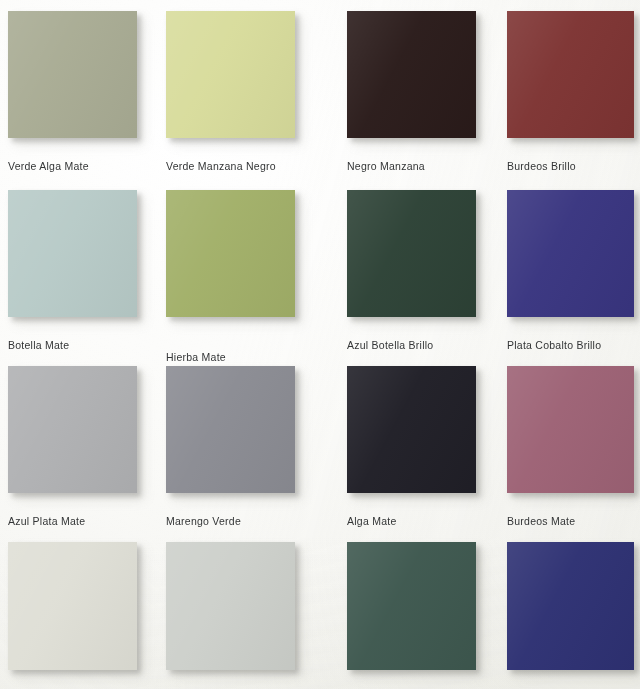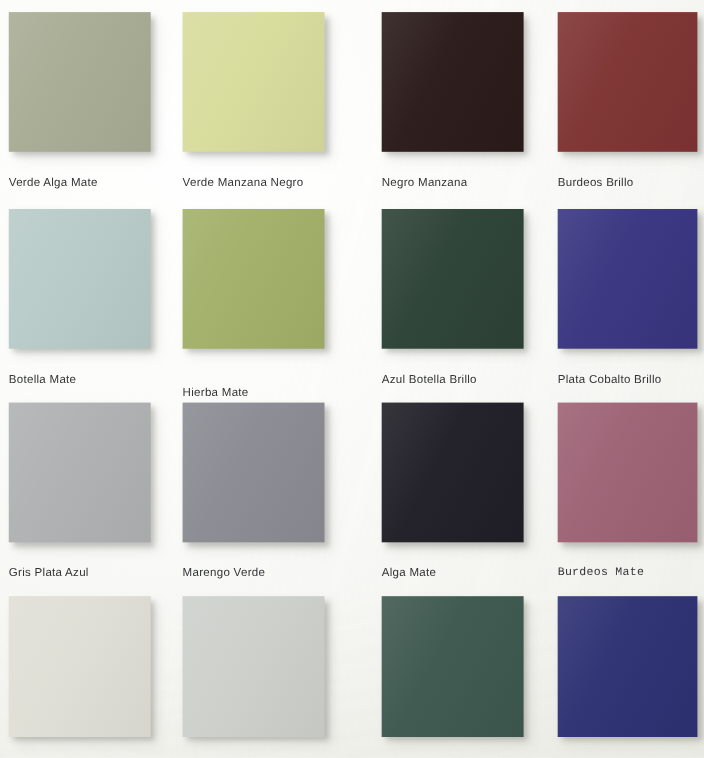--- a/index.html
+++ b/index.html
@@ -108,39 +108,39 @@
       <div class="swatch-cell" style="left: 507px; top: 190px;">
         <div class="chip" title="Azul Cobalto Brillo" style="width: 127px; height: 127px; background: rgb(57, 53, 128);">
           <div class="chip-inner"></div>
         </div>
         <div class="chip-label" style="top: 149px; left: 0px;">Plata Cobalto Brillo</div>
       </div>
       <div class="swatch-cell" style="left: 8px; top: 366px;">
         <div class="chip" title="Gris Plata Mate" style="width: 129px; height: 127px; background: rgb(176, 177, 179);">
           <div class="chip-inner"></div>
         </div>
-        <div class="chip-label" style="top: 149px; left: 0px;">Gris Plata Azul</div>
+        <div class="chip-label" style="top: 149px; left: 0px;">Azul Plata Mate</div>
       </div>
       <div class="swatch-cell" style="left: 166px; top: 366px;">
         <div class="chip" title="Marengo Mate" style="width: 129px; height: 127px; background: rgb(139, 140, 147);">
           <div class="chip-inner"></div>
         </div>
         <div class="chip-label" style="top: 149px; left: 0px;">Marengo Verde</div>
       </div>
       <div class="swatch-cell" style="left: 347px; top: 366px;">
         <div class="chip" title="Negro Mate" style="width: 129px; height: 127px; background: rgb(32, 31, 39);">
           <div class="chip-inner"></div>
         </div>
         <div class="chip-label" style="top: 149px; left: 0px;">Alga Mate</div>
       </div>
       <div class="swatch-cell" style="left: 507px; top: 366px;">
         <div class="chip" title="Burdeos Mate" style="width: 127px; height: 127px; background: rgb(157, 98, 117);">
           <div class="chip-inner"></div>
         </div>
-        <div class="chip-label" style="top: 149px; left: 0px; font-family: Liberation Mono, monospace;">Burdeos Mate</div>
+        <div class="chip-label" style="top: 149px; left: 0px;">Burdeos Mate</div>
       </div>
       <div class="swatch-cell" style="left: 8px; top: 542px;">
         <div class="chip" title="Gris perla Mate" style="width: 129px; height: 128px; background: rgb(223, 223, 214);">
           <div class="chip-inner"></div>
         </div>
       </div>
       <div class="swatch-cell" style="left: 166px; top: 542px;">
         <div class="chip" title="Gris Mate" style="width: 129px; height: 128px; background: rgb(205, 208, 203);">
           <div class="chip-inner"></div>
         </div>

